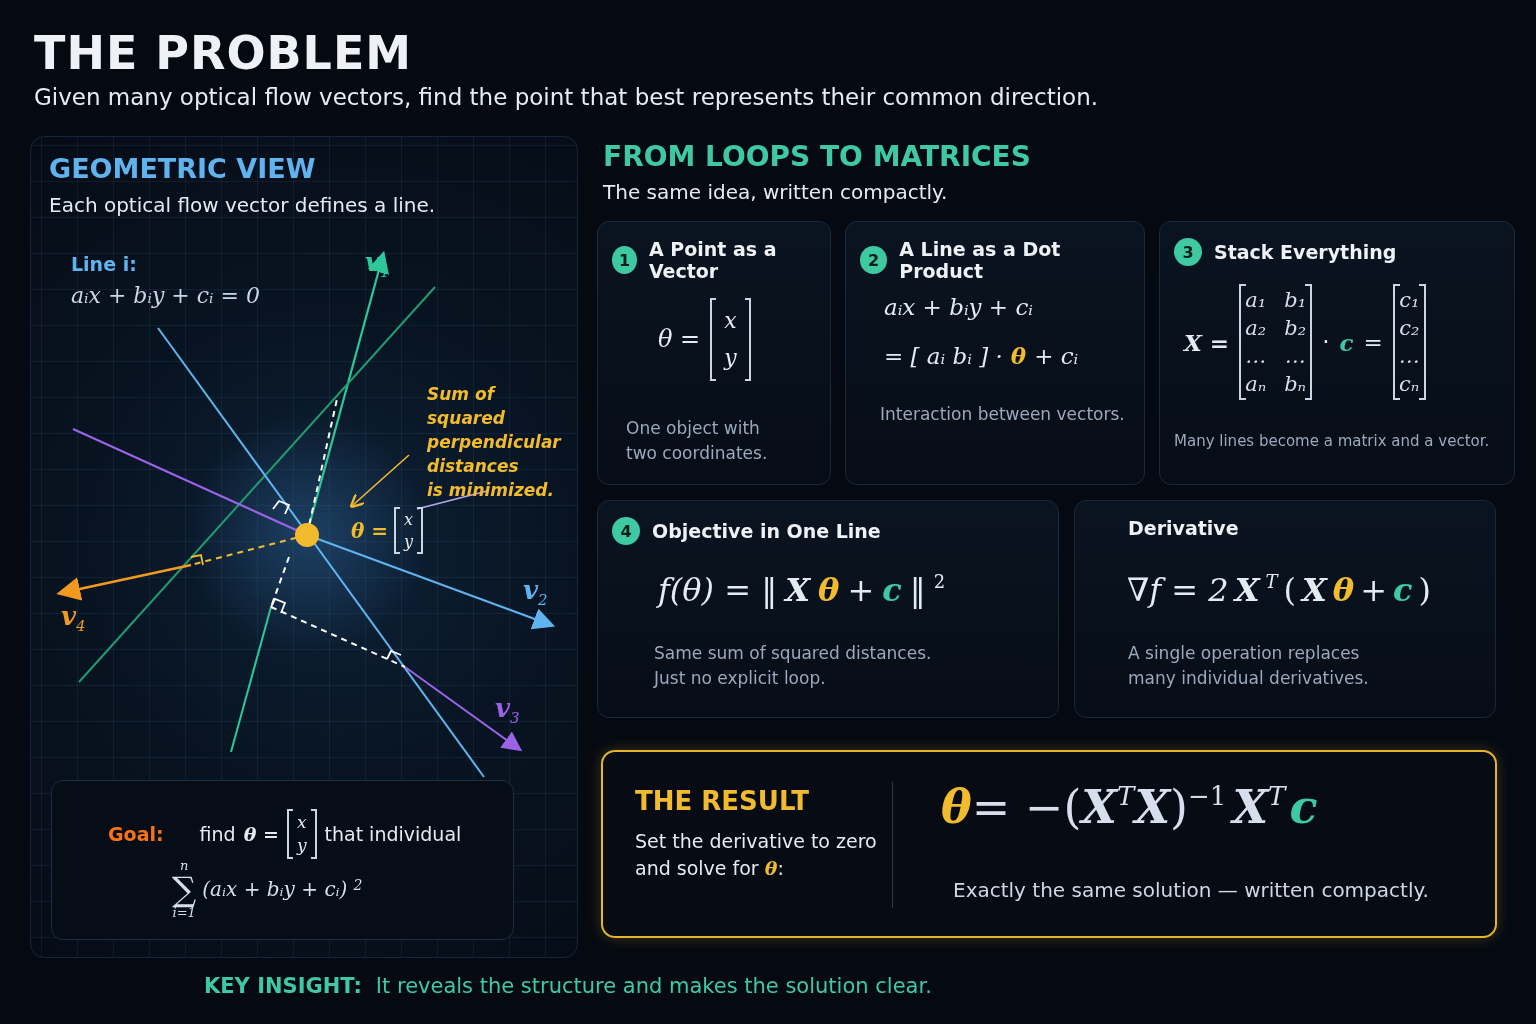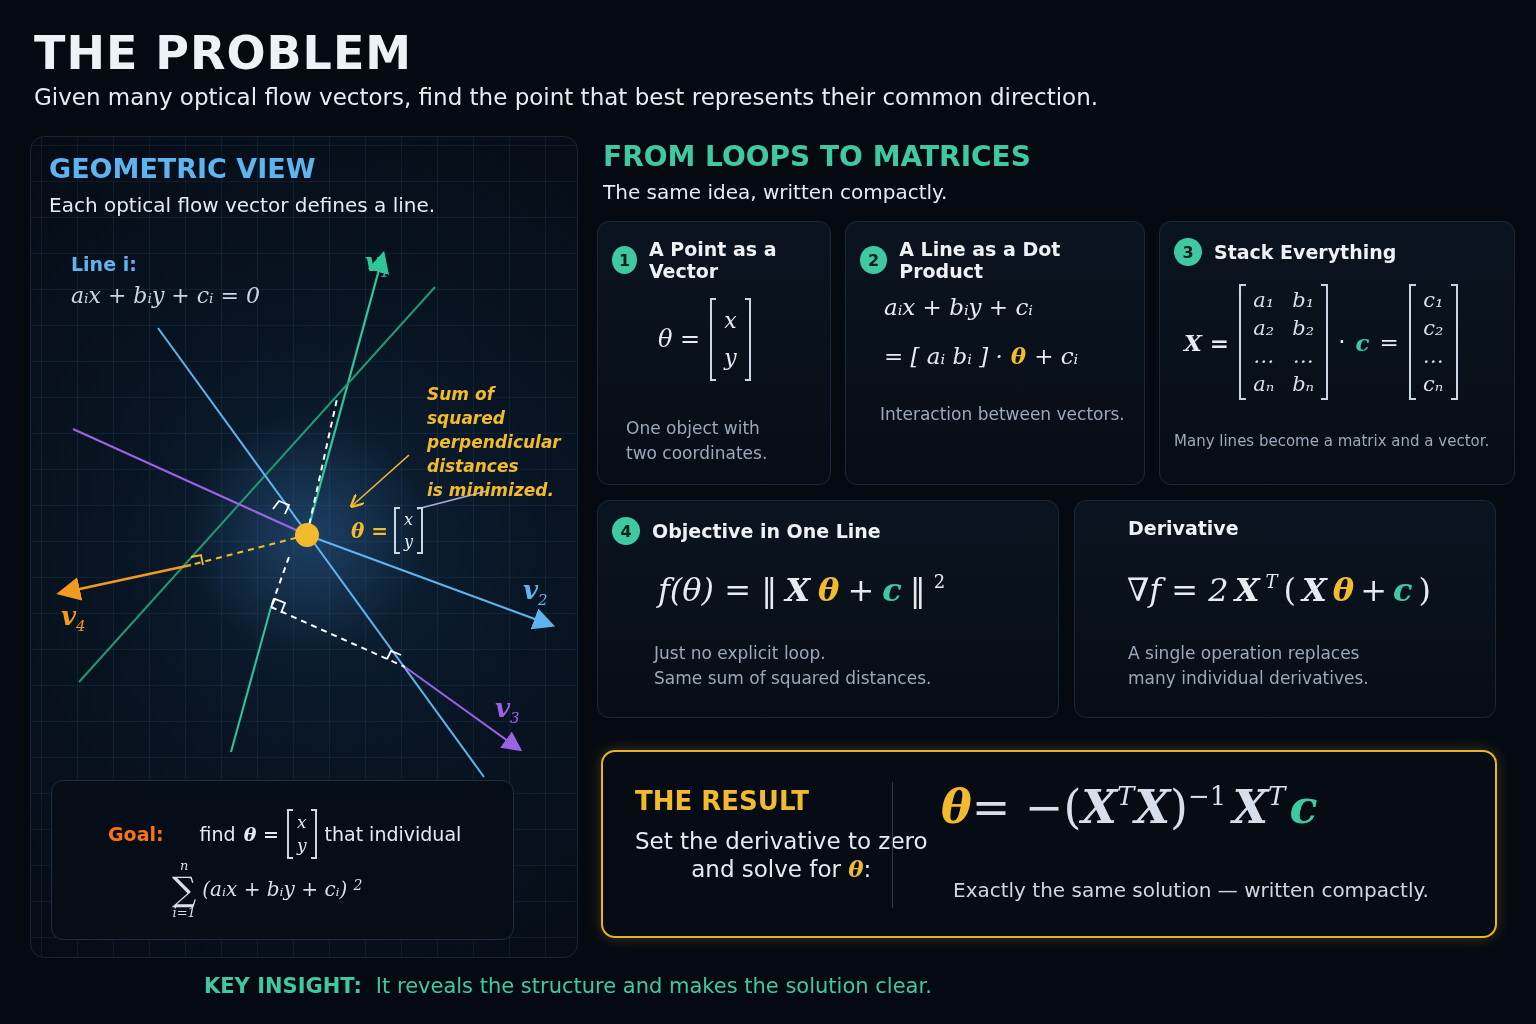--- a/index.html
+++ b/index.html
@@ -89,37 +89,37 @@
   .card-desc { position: absolute; font-size: 17px; color: #9aa9bc; line-height: 25px; }
   .card-math { position: absolute; color: #e6ebf2; display: flex; align-items: center; gap: 10px; }
 
   #card1 { left: 597px; top: 221px; width: 234px; height: 264px; }
   #card2 { left: 845px; top: 221px; width: 300px; height: 264px; }
   #card3 { left: 1159px; top: 221px; width: 356px; height: 264px; }
   #card4 { left: 597px; top: 500px; width: 462px; height: 218px; }
   #card5 { left: 1074px; top: 500px; width: 422px; height: 218px; }
 
   .mat {
-    display: inline-grid; gap: 4px 18px; padding: 4px 12px; position: relative;
+    display: inline-grid; gap: 4px 18px; padding: 4px 4px; position: relative;
     border-left: 2px solid #c9d6e6; border-right: 2px solid #c9d6e6;
     font-family: "DejaVu Serif", serif; font-style: italic; font-size: 21px; color: #d6dfeb;
   }
   .mat::before, .mat::after { content: ""; position: absolute; top: 0; bottom: 0; width: 7px; border-top: 2px solid #c9d6e6; border-bottom: 2px solid #c9d6e6; }
   .mat::before { left: -2px; }
   .mat::after { right: -2px; }
   .mat span { text-align: center; }
 
   
   #result {
     position: absolute; left: 601px; top: 750px; width: 896px; height: 188px;
     border: 2px solid #e6b42a; border-radius: 14px; background: #060b14;
     box-shadow: 0 0 14px rgba(230,180,42,0.25);
   }
   #result-title { position: absolute; left: 32px; top: 34px; font-size: 26px; font-weight: bold; color: #f2bb2e; }
-  #result-desc { position: absolute; left: 32px; top: 76px; font-size: 23px; line-height: 27px; color: #e6ebf2; text-align: center; }
+  #result-desc { position: absolute; left: 32px; top: 76px; font-size: 19px; line-height: 27px; color: #e6ebf2; }
   #result-divider { position: absolute; left: 289px; top: 30px; width: 1px; height: 126px; background: #2a3a4e; }
   #result-eq { position: absolute; left: 338px; top: 28px; font-family: "DejaVu Serif", serif; font-size: 46px; color: #d6dfeb; display: flex; align-items: baseline; }
   #result-eq sup { font-size: 26px; position: relative; top: -18px; }
   #result-note { position: absolute; left: 350px; top: 126px; font-size: 20px; color: #cfd8e4; }
 
   #insight { position: absolute; left: 204px; top: 974px; font-size: 21px; display: flex; gap: 14px; }
   #insight .k { color: #3fc9a3; font-weight: bold; }
   #insight .m { color: #e6ebf2; }
   #insight .t { color: #3fc9a3; }
 </style>
@@ -308,22 +308,22 @@
   <div class="card-math math" style="left:60px; top:70px; font-size:32px; gap:8px;">
     <span>f(θ) = ‖</span>
     <span class="bold">X</span>
     <span class="bold gold">θ</span>
     <span class="upright">+</span>
     <span class="bold teal">c</span>
     <span>‖</span>
       <sup style="font-size:18px; align-self:flex-start;" class="upright">2</sup>
   </div>
   <div class="card-desc" style="left:56px; top:140px;">
+    <div>Same sum of squared distances.</div>
     <div>Just no explicit loop.</div>
-    <div>Same sum of squared distances.</div>
   </div>
 </div>
 
 <div class="card" id="card5">
   <div class="card-head" style="left:53px;">
     <span>Derivative</span>
   </div>
   <div class="card-math math" style="left:52px; top:70px; font-size:32px; gap:6px;">
     <span>∇f = 2</span>
       <span class="bold">X</span>

